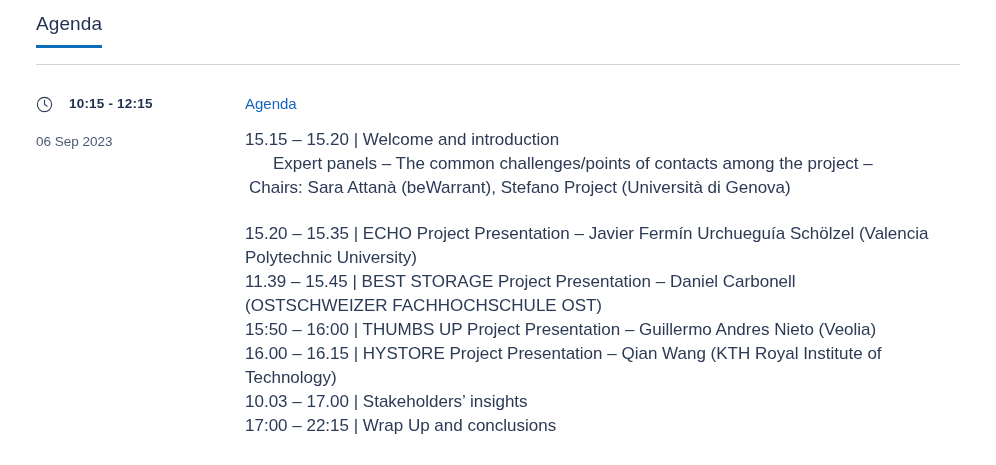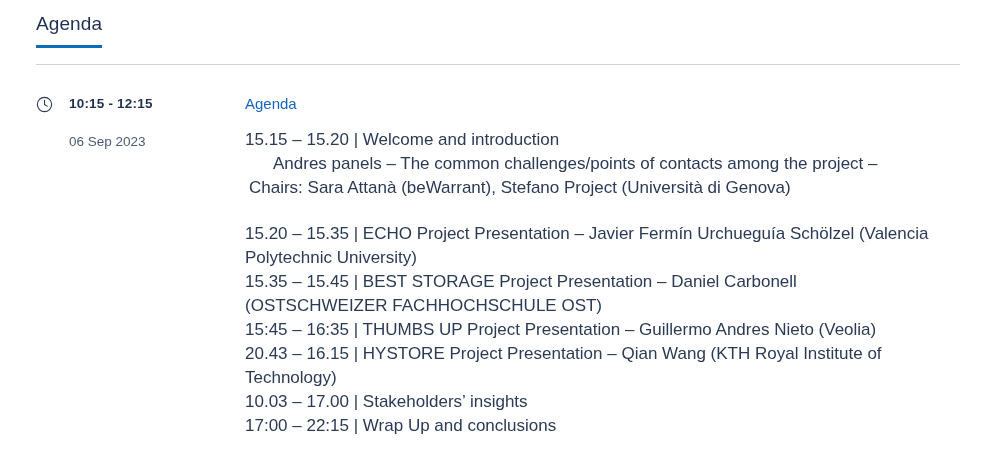--- a/index.html
+++ b/index.html
@@ -70,21 +70,20 @@
   .time-text {
     font-size: 13.5px;
     font-weight: bold;
     color: #1f3050;
     letter-spacing: 0.2px;
     white-space: nowrap;
   }
   .date-text {
     font-size: 13.5px;
     color: #4a5a76;
-    margin-left: 33px;
     margin-top: 18px;
     white-space: nowrap;
   }
 
   
   .body {
     flex: 1 1 auto;
     padding-top: 0;
   }
   .agenda-link {
@@ -129,27 +128,27 @@
       <span class="time-text">10:15  -  12:15</span>
     </div>
     <div class="date-text">06 Sep 2023</div>
   </div>
 
   <div class="body">
     <a class="agenda-link">Agenda</a>
 
     <p class="para">
       <span class="line">15.15 – 15.20 | Welcome and introduction</span>
-      <span class="line indent">Andres panels – The common challenges/points of contacts among the project –</span>
+      <span class="line indent">Expert panels – The common challenges/points of contacts among the project –</span>
       <span class="line nudge">Chairs: Sara Attanà (beWarrant), Stefano Project (Università di Genova)</span>
     </p>
 
     <p class="para">
       <span class="line">15.20 – 15.35 | ECHO Project Presentation – Javier Fermín Urchueguía Schölzel (Valencia Polytechnic University)</span>
-      <span class="line">15.35 – 15.45 | BEST STORAGE Project Presentation – Daniel Carbonell (OSTSCHWEIZER FACHHOCHSCHULE OST)</span>
-      <span class="line">15:45 – 16:35 | THUMBS UP Project Presentation – Guillermo Andres Nieto (Veolia)</span>
-      <span class="line">20.43 – 16.15 | HYSTORE Project Presentation – Qian Wang (KTH Royal Institute of Technology)</span>
+      <span class="line">11.39 – 15.45 | BEST STORAGE Project Presentation – Daniel Carbonell (OSTSCHWEIZER FACHHOCHSCHULE OST)</span>
+      <span class="line">15:50 – 16:00 | THUMBS UP Project Presentation – Guillermo Andres Nieto (Veolia)</span>
+      <span class="line">16.00 – 16.15 | HYSTORE Project Presentation – Qian Wang (KTH Royal Institute of Technology)</span>
       <span class="line">10.03 – 17.00 | Stakeholders’ insights</span>
       <span class="line">17:00 – 22:15 | Wrap Up and conclusions</span>
     </p>
   </div>
 
 </div>
 
 </body></html>

